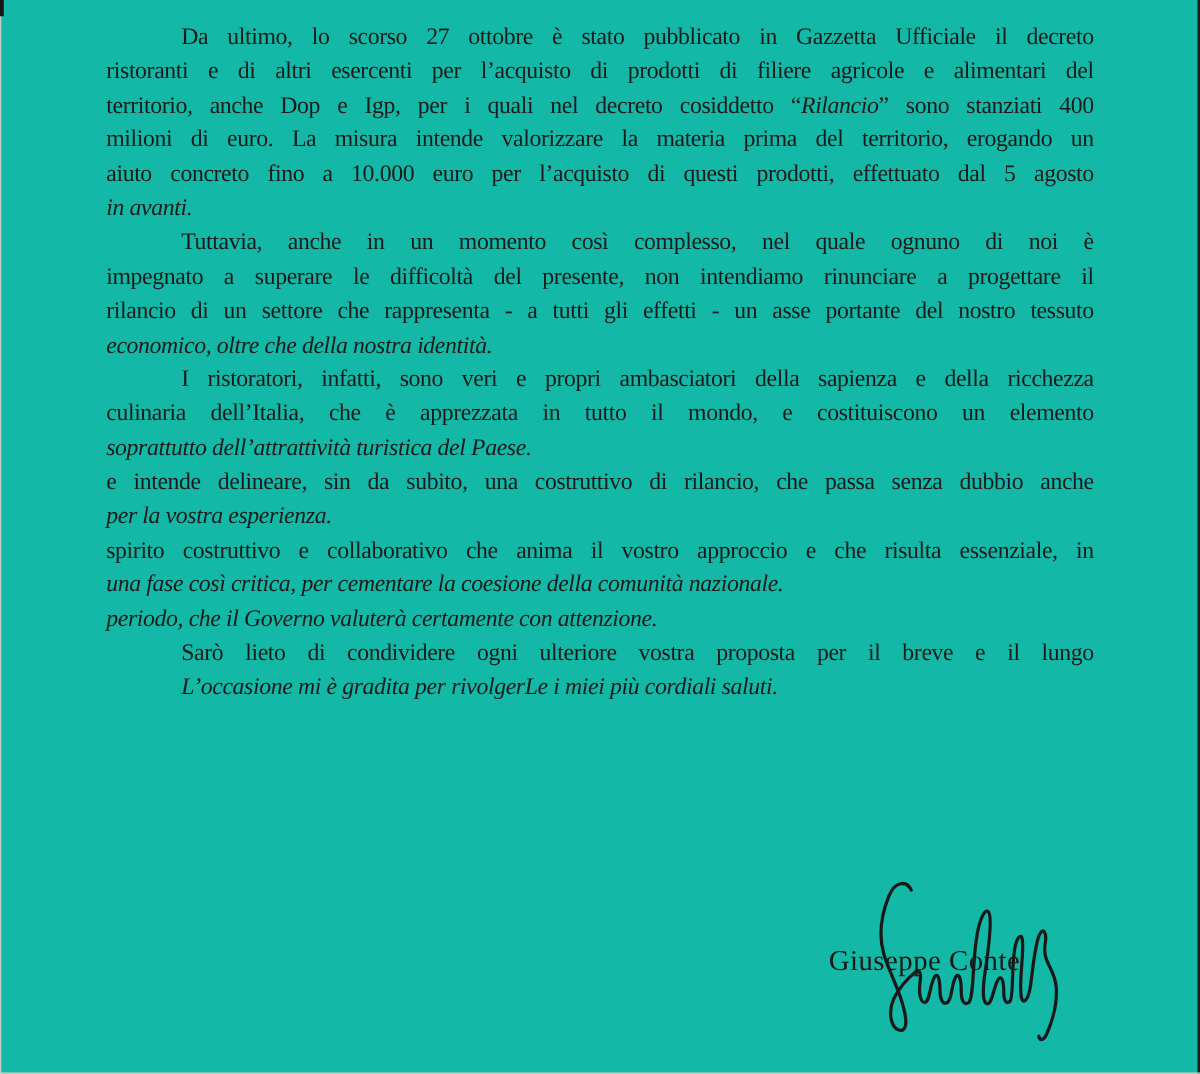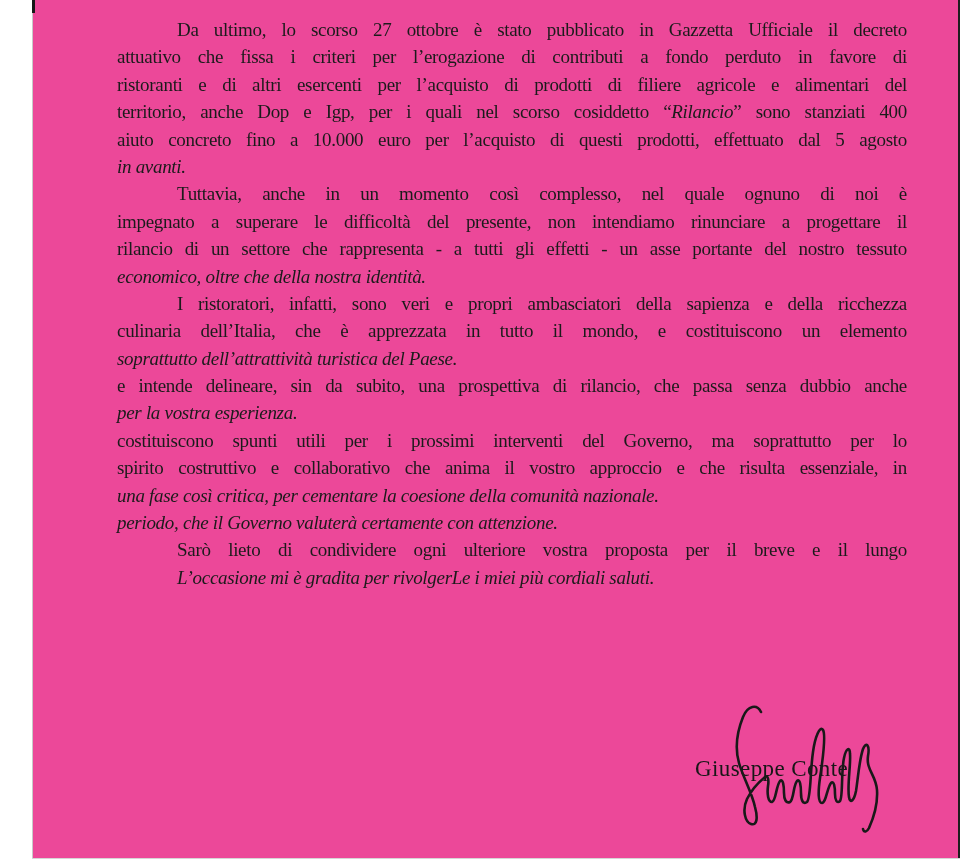--- a/index.html
+++ b/index.html
@@ -5,22 +5,21 @@
   html, body { margin: 0; padding: 0; }
   body {
     width: 960px; height: 859px;
     background: #ffffff;
     position: relative;
     overflow: hidden;
     font-family: "Liberation Serif", serif;
   }
   .page {
     position: absolute; inset: 0;
-    background: #ec4899;
-    margin-left: 32px;
+    background: #14b8a6;
   }
   
   .edge-left  { position: absolute; left: 0; top: 0; width: 1px; height: 859px; background: #c9c9c9; }
   .edge-right { position: absolute; right: 0; top: 0; width: 2px; height: 859px; background: #1e1e1e; }
   .edge-bottom{ position: absolute; left: 0; bottom: 0; width: 100%; height: 1px; background: #d6d6d6; }
   .notch-top-left { position: absolute; left: 0; top: 0; width: 3px; height: 13px; background: #161616; }
 
   .letter {
     position: absolute; left: 85px; top: 16px; width: 790px;
     color: #1b1b1b;
@@ -47,39 +46,38 @@
   .sig-svg { position: absolute; left: 695px; top: 702px; }
 </style>
 </head>
 <body>
 
 <div class="page">
 
   <div class="letter">
 
     <div class="ln indent">Da ultimo, lo scorso 27 ottobre è stato pubblicato in Gazzetta Ufficiale il decreto</div>
-    <div class="ln">attuativo che fissa i criteri per l’erogazione di contributi a fondo perduto in favore di</div>
     <div class="ln">ristoranti e di altri esercenti per l’acquisto di prodotti di filiere agricole e alimentari del</div>
-    <div class="ln"><span>territorio, anche Dop e Igp, per i quali nel scorso cosiddetto “</span><em class="it">Rilancio</em><span>” sono stanziati 400</span></div>
+    <div class="ln"><span>territorio, anche Dop e Igp, per i quali nel decreto cosiddetto “</span><em class="it">Rilancio</em><span>” sono stanziati 400</span></div>
+    <div class="ln">milioni di euro. La misura intende valorizzare la materia prima del territorio, erogando un</div>
     <div class="ln">aiuto concreto fino a 10.000 euro per l’acquisto di questi prodotti, effettuato dal 5 agosto</div>
     <div class="ln last">in avanti.</div>
 
     <div class="ln indent">Tuttavia, anche in un momento così complesso, nel quale ognuno di noi è</div>
     <div class="ln">impegnato a superare le difficoltà del presente, non intendiamo rinunciare a progettare il</div>
     <div class="ln">rilancio di un settore che rappresenta - a tutti gli effetti - un asse portante del nostro tessuto</div>
     <div class="ln last">economico, oltre che della nostra identità.</div>
 
     <div class="ln indent">I ristoratori, infatti, sono veri e propri ambasciatori della sapienza e della ricchezza</div>
     <div class="ln">culinaria dell’Italia, che è apprezzata in tutto il mondo, e costituiscono un elemento</div>
     <div class="ln last">soprattutto dell’attrattività turistica del Paese.</div>
 
-    <div class="ln">e intende delineare, sin da subito, una prospettiva di rilancio, che passa senza dubbio anche</div>
+    <div class="ln">e intende delineare, sin da subito, una costruttivo di rilancio, che passa senza dubbio anche</div>
     <div class="ln last">per la vostra esperienza.</div>
 
-    <div class="ln">costituiscono spunti utili per i prossimi interventi del Governo, ma soprattutto per lo</div>
     <div class="ln">spirito costruttivo e collaborativo che anima il vostro approccio e che risulta essenziale, in</div>
     <div class="ln last">una fase così critica, per cementare la coesione della comunità nazionale.</div>
 
     <div class="ln last">periodo, che il Governo valuterà certamente con attenzione.</div>
     <div class="ln indent">Sarò lieto di condividere ogni ulteriore vostra proposta per il breve e il lungo</div>
 
     <div class="ln indent last">L’occasione mi è gradita per rivolgerLe i miei più cordiali saluti.</div>
   </div>
 
   <div class="printed-name">Giuseppe Conte</div>

